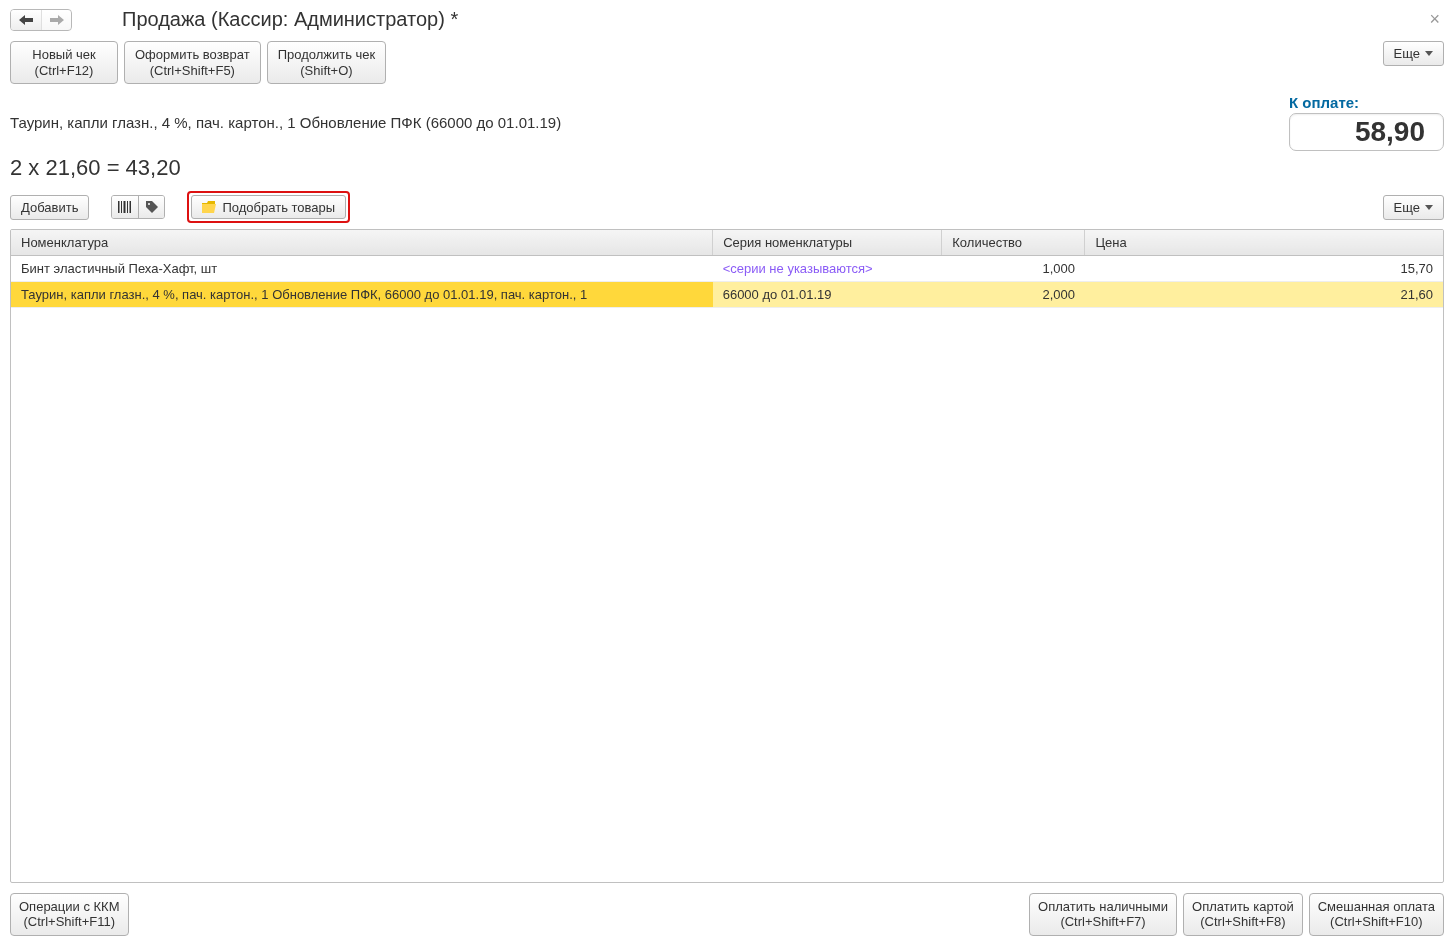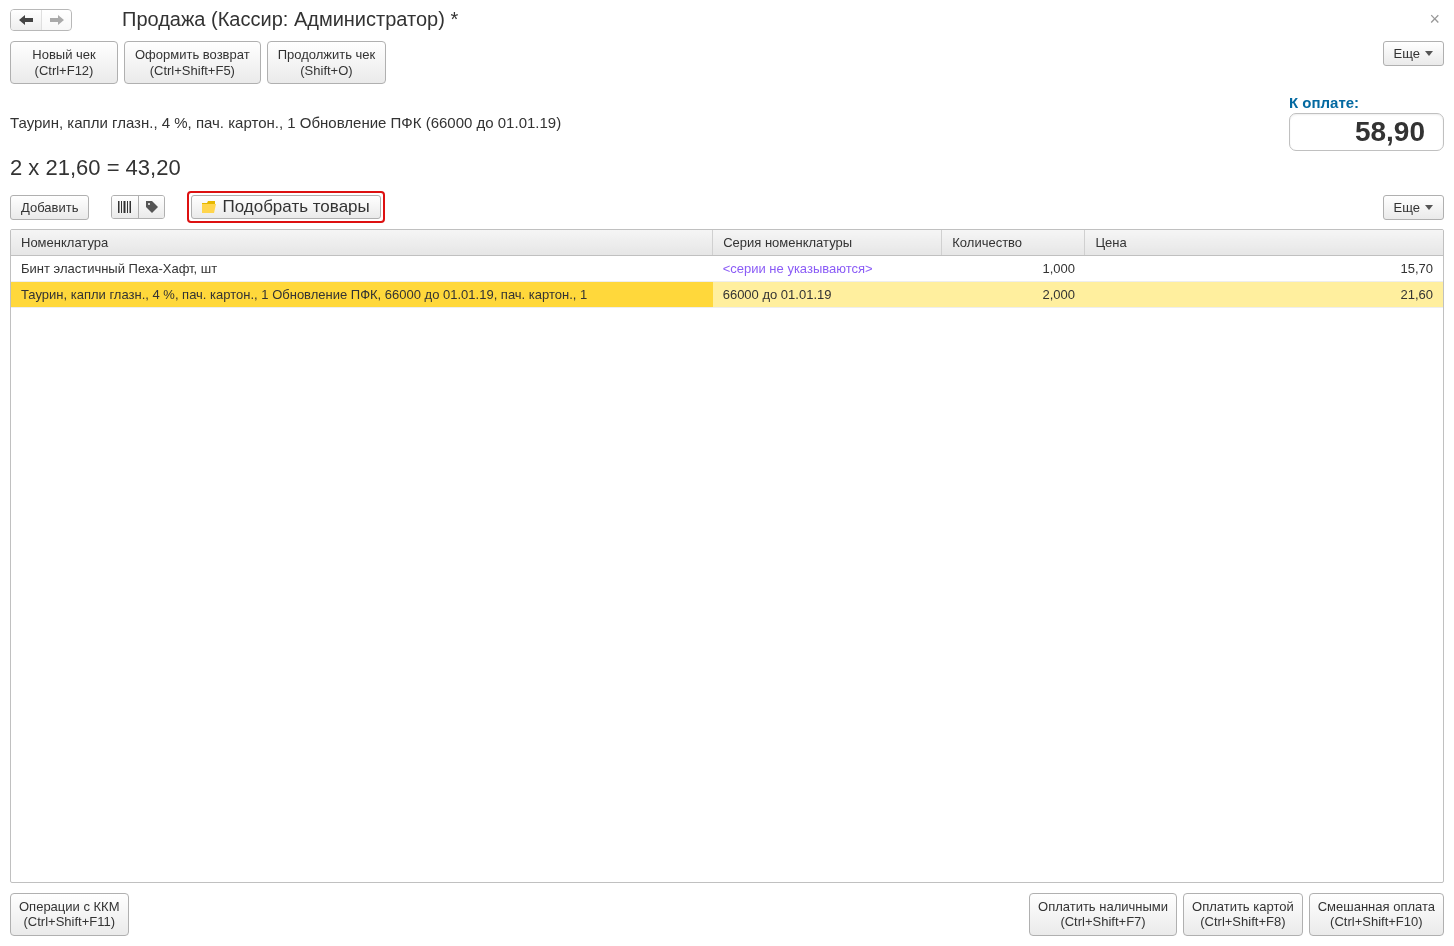--- a/index.html
+++ b/index.html
@@ -23,21 +23,21 @@
 .item-desc{font-size:15px;color:#333}
 .to-pay-box{margin-left:auto;text-align:left}
 .to-pay-label{font-size:15px;font-weight:bold;color:#0369a1;margin-bottom:2px}
 .to-pay-amount{border:1px solid #c0c0c0;border-radius:7px;background:#fff;width:155px;height:38px;font-size:28px;font-weight:bold;text-align:right;padding:2px 18px;box-shadow:inset 0 1px 2px rgba(0,0,0,.07)}
 .calc-line{font-size:22px;color:#333;margin:2px 0 10px 0}
 .toolbar-row2{display:flex;align-items:center;margin-bottom:6px}
 .icon-btn-group{display:flex;border:1px solid #b0b0b0;border-radius:3px;overflow:hidden;margin-left:22px;margin-right:22px}
 .icon-btn{height:22px;width:26px;display:flex;align-items:center;justify-content:center;background:linear-gradient(#fff,#eaeaea);cursor:pointer}
 .icon-btn + .icon-btn{border-left:1px solid #b0b0b0}
 .icon-btn svg{width:14px;height:14px}
-.select-goods-btn{border:1px solid #b0b0b0;border-radius:3px;background:linear-gradient(#fff,#eaeaea);height:24px;padding:0 10px;display:inline-flex;align-items:center;font-size:17px;cursor:pointer}
+.select-goods-btn{border:1px solid #b0b0b0;border-radius:3px;background:linear-gradient(#fff,#eaeaea);height:24px;padding:0 10px;display:inline-flex;align-items:center;font-size:13px;cursor:pointer}
 .select-goods-btn svg{width:14px;height:12px;margin-right:6px}
 .highlight-wrap{border:2px solid #d11;border-radius:4px;padding:2px;display:inline-block}
 .table-container{flex:1;border:1px solid #c0c0c0;border-radius:2px;overflow:hidden;margin-bottom:10px;background:#fff}
 table{width:100%;border-collapse:collapse;font-size:13px}
 thead th{background:linear-gradient(#f5f5f5,#e6e6e6);border-bottom:1px solid #c0c0c0;border-right:1px solid #d0d0d0;text-align:left;padding:5px 10px;font-weight:normal;color:#333}
 thead th:last-child{border-right:none}
 tbody td{padding:5px 10px;border-bottom:1px solid #eee}
 tbody tr.selected td{background:#ffd83b}
 tbody tr.selected td.soft{background:#ffef9e}
 .col-qty,.col-price{text-align:right}

